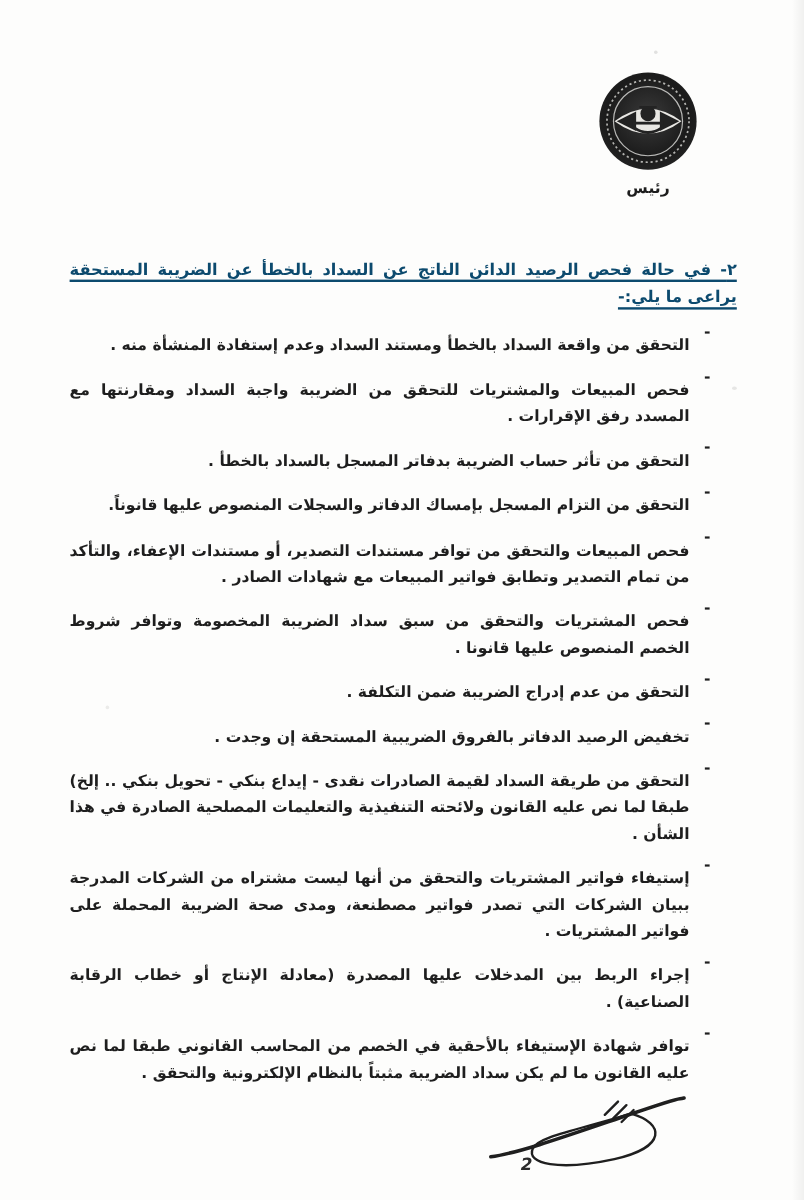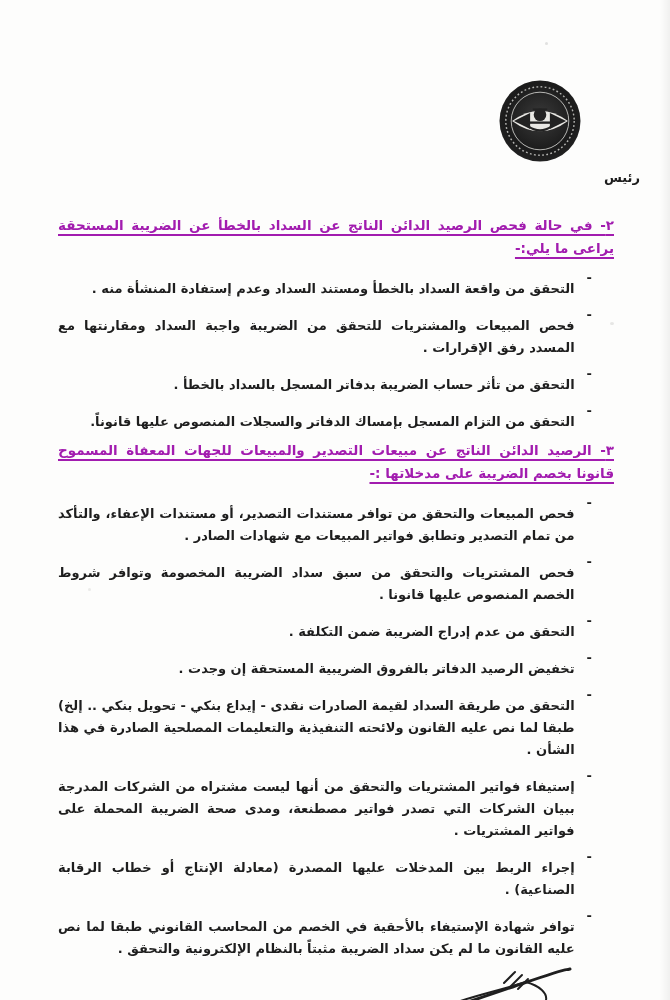--- a/index.html
+++ b/index.html
@@ -3,35 +3,35 @@
 <meta charset="utf-8">
 <style>
   * { margin:0; padding:0; box-sizing:border-box; }
   html,body { background:#e9e9e9; }
   body { font-family:"DejaVu Sans", sans-serif; }
   .page {
     position:relative; width:670px; height:1000px; margin:0 auto;
     background:#fdfdfc; color:#1d1d1d; overflow:hidden;
   }
   
-  .letterhead { position:absolute; top:76px; right:30px; width:200px; text-align:right; }
+  .letterhead { position:absolute; top:56px; right:30px; width:200px; text-align:center; }
   .seal { width:90px; height:90px; margin:0 auto 4px auto; }
   .lh-line1 { font-size:13px; font-weight:bold; letter-spacing:.5px; }
   .lh-line2 { font-size:13px; font-weight:bold; margin-top:1px; }
   
   .content {
     position:absolute; top:212px; right:56px; left:58px;
     direction:rtl; font-size:13px; font-weight:600; line-height:22px;
     color:#1e1e1e;
   }
   .heading {
     font-weight:bold; font-size:13.5px; line-height:23px;
     text-decoration:underline; text-underline-offset:4px;
     -webkit-text-decoration-thickness:1.5px; text-decoration-thickness:1.5px;
-    text-align:justify; margin:2px 0 8px 0; color:#a21caf;
+    text-align:justify; margin:2px 0 8px 0; color:#0c4a6e;
   }
   .section { margin-bottom:6px; }
   .li { display:flex; gap:12px; margin:0 22px 5px 0; }
   .dash { flex:0 0 auto; font-weight:bold; transform:translateY(-1px); }
   .t { flex:1 1 auto; text-align:justify; text-align-last:right;margin-top:10px; }
   
   .signature { position:relative; direction:ltr; width:210px; height:78px; margin:2px 0 0 2px; }
   .signature svg { position:absolute; left:0; top:0; }
   .pageno {
     position:absolute; left:30px; top:48px; font-size:14px; font-weight:600;
@@ -98,21 +98,20 @@
         <span class="dash">-</span>
         <span class="t">التحقق من تأثر حساب الضريبة بدفاتر المسجل بالسداد بالخطأ .</span>
       </div>
       <div class="li">
         <span class="dash">-</span>
         <span class="t">التحقق من التزام المسجل بإمساك الدفاتر والسجلات المنصوص عليها قانوناً.</span>
       </div>
     </div>
 
     <div class="section">
-      <div class="heading">٣- الرصيد الدائن الناتج عن مبيعات التصدير والمبيعات للجهات المعفاة المسموح قانونا بخصم الضريبة على مدخلاتها :-</div>
       <div class="li">
         <span class="dash">-</span>
         <span class="t">فحص المبيعات والتحقق من توافر مستندات التصدير، أو مستندات الإعفاء، والتأكد من تمام التصدير وتطابق فواتير المبيعات مع شهادات الصادر .</span>
       </div>
       <div class="li">
         <span class="dash">-</span>
         <span class="t">فحص المشتريات والتحقق من سبق سداد الضريبة المخصومة وتوافر شروط الخصم المنصوص عليها قانونا .</span>
       </div>
       <div class="li">
         <span class="dash">-</span>

